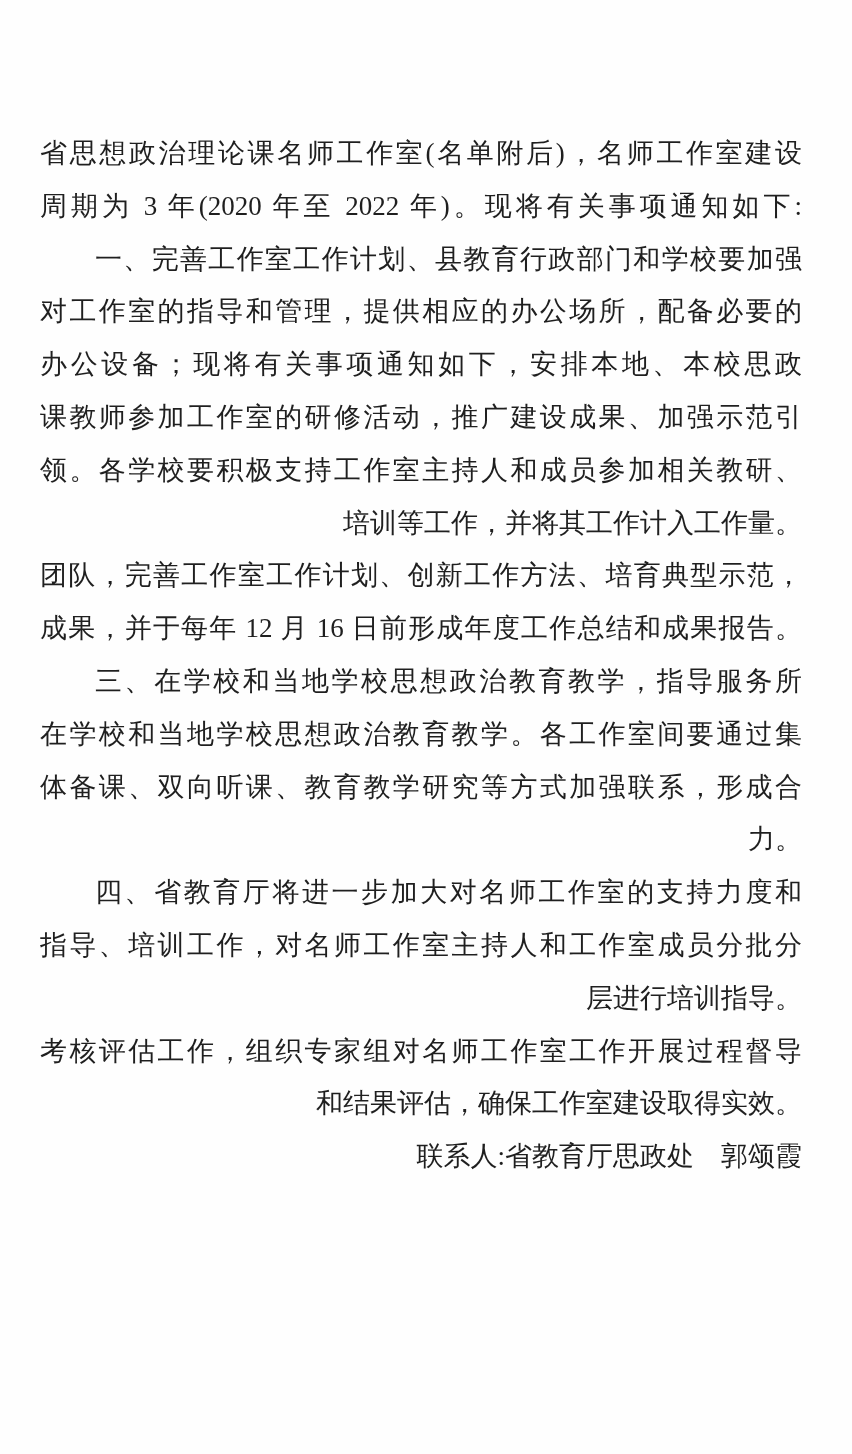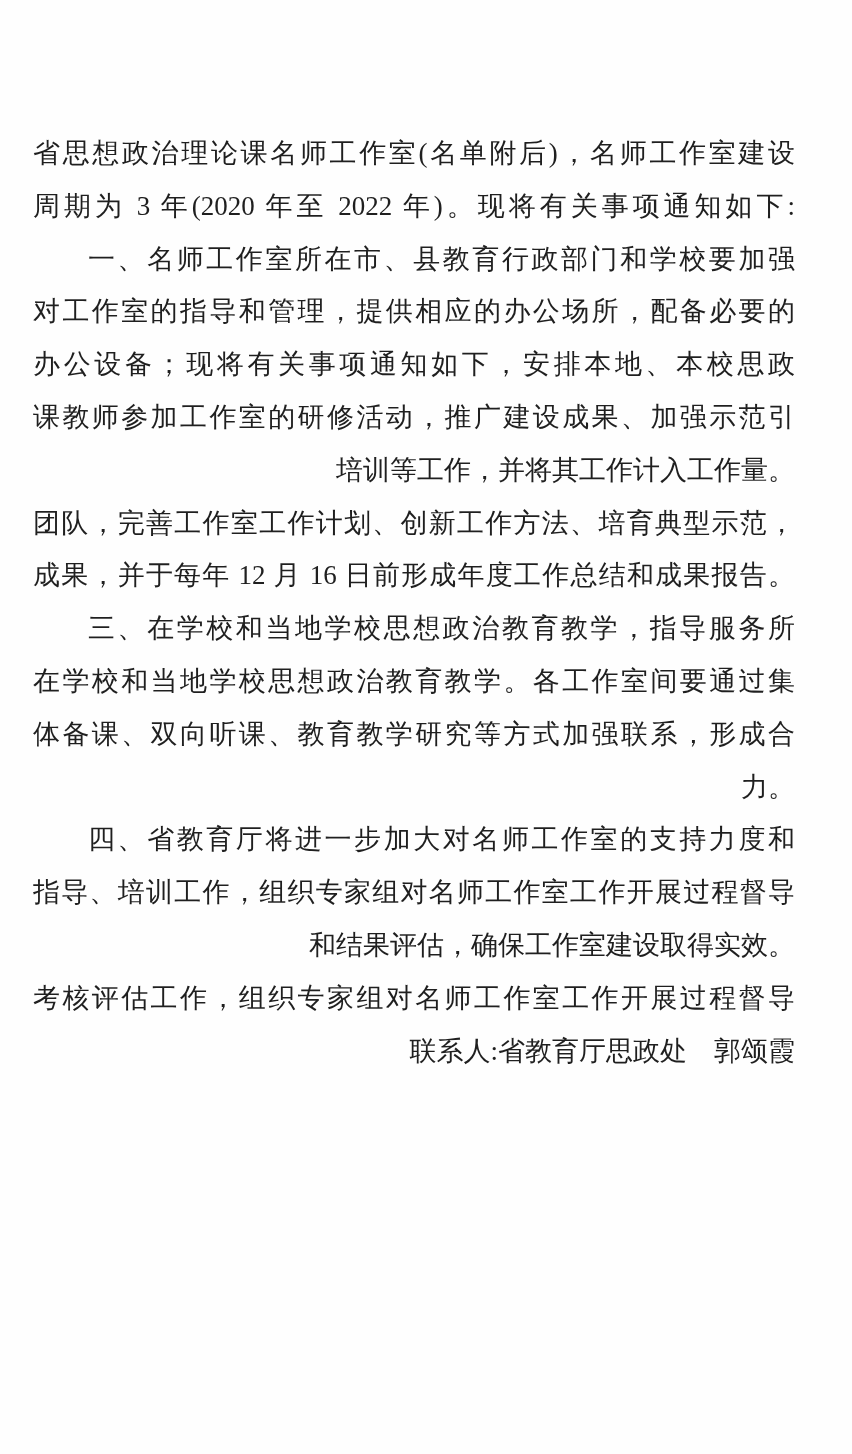--- a/index.html
+++ b/index.html
@@ -14,21 +14,21 @@
     overflow: hidden;
     font-family: "Liberation Serif", "DejaVu Serif", serif;
   }
   .page {
     position: absolute;
     inset: 0;
     background: #fefefe;
   }
   .doc-content {
     position: absolute;
-    left: 33px;
+    left: 40px;
     top: 127px;
     width: 762px;
     color: #1f1f1f;
   }
   .text-line {
     font-size: 27px;
     line-height: 52.8px;
     height: 52.8px;
     overflow: hidden;
     text-align: right;
@@ -46,30 +46,32 @@
     text-indent: 55px;
   }
 </style>
 </head>
 <body>
 
 <div class="page" style="background: rgb(254, 254, 254);">
   <div class="doc-content" id="doc-content" style="color: rgb(31, 31, 31);">
       <div class="text-line fill">省思想政治理论课名师工作室(名单附后)，名师工作室建设</div>
       <div class="text-line fill">周期为 3 年(2020 年至 2022 年)。现将有关事项通知如下:</div>
-      <div class="text-line fill indent">一、名师工作室所在市、县教育行政部门和学校要加强</div>
+      <div class="text-line fill indent">一、完善工作室工作计划、县教育行政部门和学校要加强</div>
       <div class="text-line fill">对工作室的指导和管理，提供相应的办公场所，配备必要的</div>
       <div class="text-line fill">办公设备；现将有关事项通知如下，安排本地、本校思政</div>
       <div class="text-line fill">课教师参加工作室的研修活动，推广建设成果、加强示范引</div>
+      <div class="text-line fill">领。各学校要积极支持工作室主持人和成员参加相关教研、</div>
       <div class="text-line">培训等工作，并将其工作计入工作量。</div>
       <div class="text-line fill">团队，完善工作室工作计划、创新工作方法、培育典型示范，</div>
       <div class="text-line fill">成果，并于每年 12 月 16 日前形成年度工作总结和成果报告。</div>
       <div class="text-line fill indent">三、在学校和当地学校思想政治教育教学，指导服务所</div>
       <div class="text-line fill">在学校和当地学校思想政治教育教学。各工作室间要通过集</div>
       <div class="text-line fill">体备课、双向听课、教育教学研究等方式加强联系，形成合</div>
       <div class="text-line">力。</div>
       <div class="text-line fill indent">四、省教育厅将进一步加大对名师工作室的支持力度和</div>
-      <div class="text-line fill">指导、培训工作，组织专家组对名师工作室工作开展过程督导</div>
+      <div class="text-line fill">指导、培训工作，对名师工作室主持人和工作室成员分批分</div>
+      <div class="text-line">层进行培训指导。</div>
+      <div class="text-line fill">考核评估工作，组织专家组对名师工作室工作开展过程督导</div>
       <div class="text-line">和结果评估，确保工作室建设取得实效。</div>
-      <div class="text-line fill">考核评估工作，组织专家组对名师工作室工作开展过程督导</div>
       <div class="text-line indent">联系人:省教育厅思政处　郭颂霞</div>
     </div>
 </div>
 
 </body></html>

